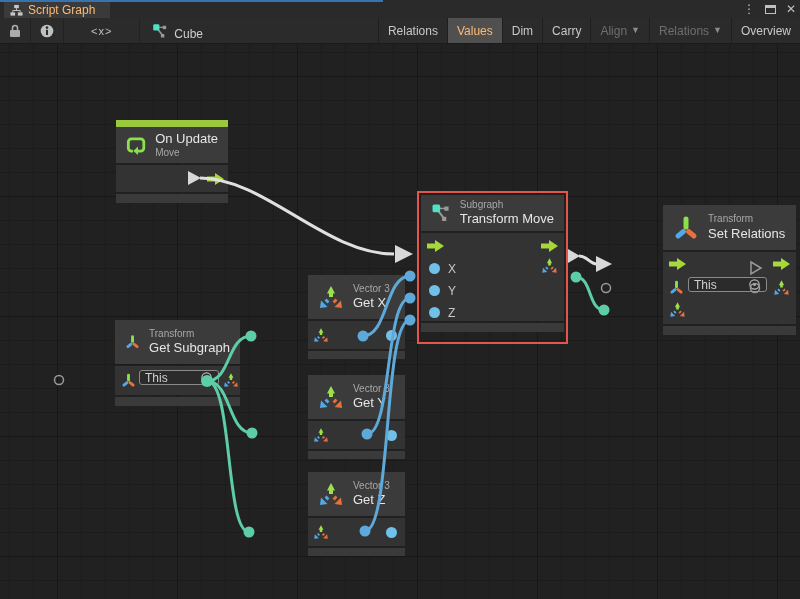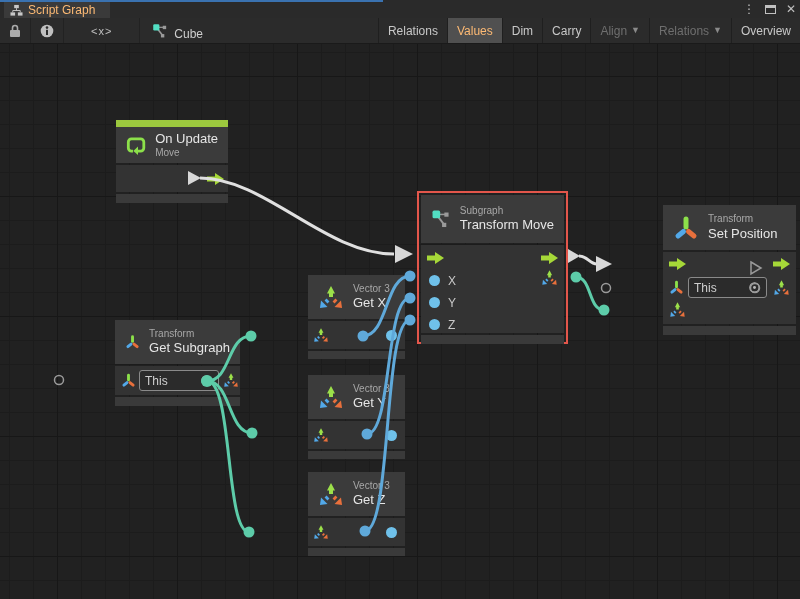--- a/index.html
+++ b/index.html
@@ -59,21 +59,21 @@
   .titles { display:flex; flex-direction:column; justify-content:center; line-height:1.25; }
   .kind { font-size:10px; color:#a8a8a8; }
   .title { font-size:13px; color:#e6e6e6; white-space:nowrap; }
   .greenbar { height:7px; background:#9cc83e; }
   .sel-wrap { position:absolute; border:2px solid #e3564b; padding:2px; }
 
   .port-circle { position:absolute; width:11px; height:11px; border-radius:50%; background:#6fc1ea; }
   .port-label { position:absolute; font-size:12px; color:#c8c8c8; }
   .abs { position:absolute; }
 
-  .this-field { position:absolute; height:21px; background:#2b2b2b; border:1px solid #8a8a8a;
+  .this-field { position:absolute; height:15px; background:#2b2b2b; border:1px solid #8a8a8a;
                 border-radius:3px; display:flex; align-items:center; padding:0 5px; }
   .this-text { font-size:12px; color:#cfcfcf; flex:1; }
 
   .wires { position:absolute; left:0; top:0; width:800px; height:599px; pointer-events:none; }
 </style>
 </head>
 <body>
 
 <div class="tabstrip">
   <div class="focus-line"></div>
@@ -289,21 +289,21 @@
         <polygon points="2,24 3,16.5 9.5,23" fill="#52a8e8"></polygon>
       <line x1="16" y1="16" x2="18" y2="18" stroke="#e8703c" stroke-width="4"></line>
         <polygon points="24,24 16.5,23 23,16.5" fill="#e8703c"></polygon>
     </svg>
     <div class="port-circle" style="right:8px; top:8.5px;"></div>
   </div>
   <div class="foot sec" style="height:8px;"></div>
 </div>
 
 <div class="sel-wrap" style="left:417px; top:191px; width:151px; height:153px;">
-  <div class="head sec" style="height:48px;">
+  <div class="head sec" style="height:36px;">
     <svg width="26" height="26" viewBox="0 0 26 26">
       <line x1="7" y1="7" x2="20" y2="7" stroke="#9a9a9a" stroke-width="2"></line>
       <line x1="7" y1="7" x2="17" y2="20" stroke="#9a9a9a" stroke-width="2.5"></line>
       <rect x="2" y="2" width="10" height="10" rx="2" fill="#52dfc3"></rect>
       <rect x="17.5" y="4.5" width="5.5" height="5.5" fill="#9a9a9a"></rect>
       <rect x="14.5" y="18" width="5.5" height="5.5" fill="#9a9a9a"></rect>
     </svg>
     <div class="titles">
       <span class="kind">Subgraph</span>
       <span class="title">Transform Move</span>
@@ -336,21 +336,21 @@
 
 <div class="node" style="left:615px; top:205px; width:133px;">
   <div class="head sec" style="height:45px; margin-top:0;">
     <svg width="26" height="26" viewBox="0 0 26 26">
       <line x1="13" y1="12" x2="13" y2="4" stroke="#8ce04a" stroke-width="5" stroke-linecap="round"></line>
       <line x1="10.5" y1="16.5" x2="5" y2="21" stroke="#52a8e8" stroke-width="5" stroke-linecap="round"></line>
       <line x1="15.5" y1="16.5" x2="21" y2="21" stroke="#e8703c" stroke-width="5" stroke-linecap="round"></line>
     </svg>
     <div class="titles">
       <span class="kind">Transform</span>
-      <span class="title">Set Position</span>
+      <span class="title">Set Relations</span>
     </div>
   </div>
   <div class="body sec" style="height:72px;">
     <svg class="abs" style="left:6px; top:6px;" width="17" height="12" viewBox="0 0 17 12">
       <path d="M0,3.5 h8 V0 l9,6 -9,6 V8.5 h-8 z" fill="#a6d838"></path>
     </svg>
     <svg class="abs" style="right:6px; top:6px;" width="17" height="12" viewBox="0 0 17 12">
       <path d="M0,3.5 h8 V0 l9,6 -9,6 V8.5 h-8 z" fill="#a6d838"></path>
     </svg>
     <svg class="abs" style="left:6px; top:28px;" width="15" height="15" viewBox="0 0 26 26">

